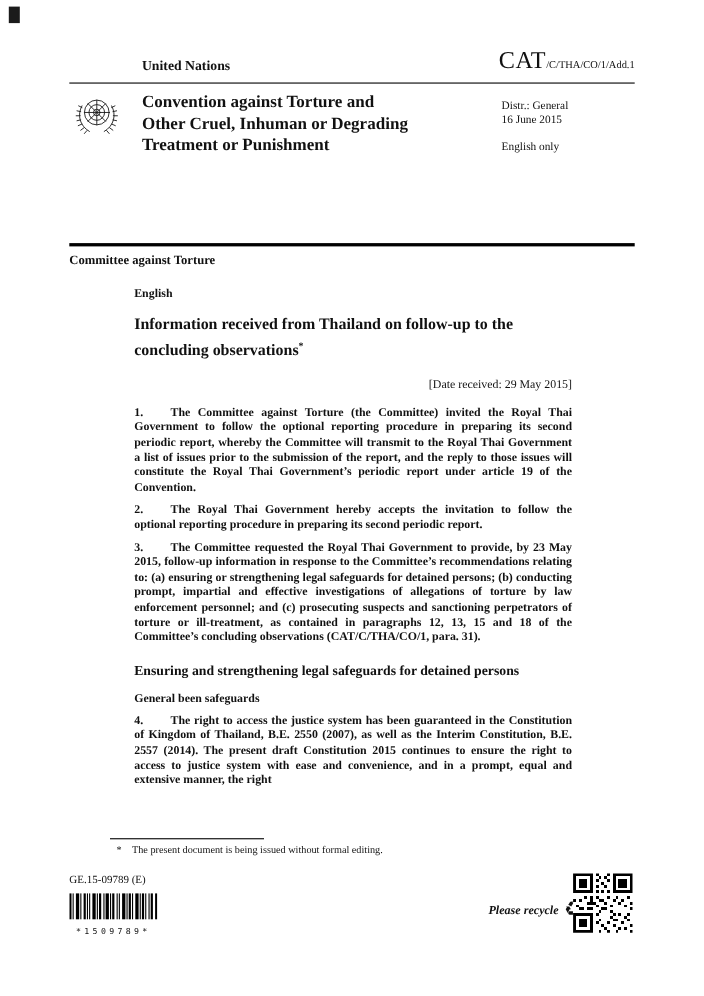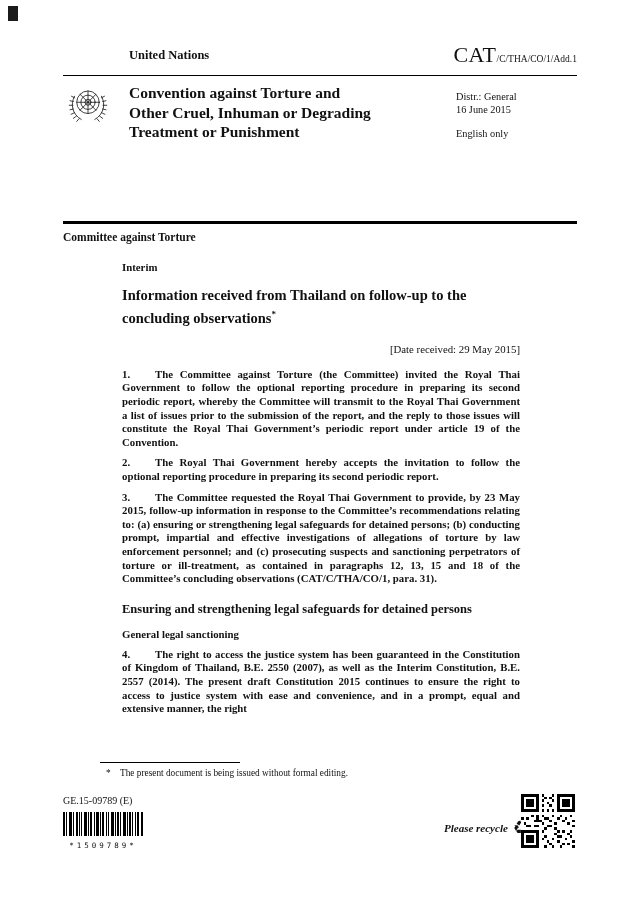--- a/index.html
+++ b/index.html
@@ -4,21 +4,21 @@
 <style>
   html,body{margin:0;padding:0;}
   body{
     width:640px;height:905px;background:#ffffff;color:#111;
     font-family:"Liberation Serif", serif;position:relative;overflow:hidden;
   }
   .page{position:absolute;inset:0;background:#fff;}
   .corner-artifact{position:absolute;left:8px;top:6px;width:10px;height:15px;background:#1b1b1b;}
 
   
-  .masthead{position:absolute;left:63px;top:42px;width:514px;display:flex;justify-content:space-between;align-items:center;}
+  .masthead{position:absolute;left:63px;top:42px;width:514px;display:flex;justify-content:space-between;align-items:flex-end;}
   .org{font-weight:bold;font-size:12.5px;padding-left:66px;}
   .sym-main{font-size:22px;letter-spacing:.5px;}
   .sym-rest{font-size:9.5px;}
   .rule-thin{position:absolute;left:63px;top:75px;width:514px;height:1px;background:#000;}
 
   .emblem{position:absolute;left:64px;top:80px;width:48px;height:52px;}
   .conv-title{position:absolute;left:129px;top:83px;width:252px;font-weight:bold;font-size:15.5px;line-height:19.5px;}
   .meta{position:absolute;left:424px;top:90px;font-size:10.3px;line-height:13px;margin-left:32px;}
   .meta .lang{margin-top:11px;}
 
@@ -89,32 +89,32 @@
   <div class="meta">
     <div>Distr.: General</div>
     <div>16 June 2015</div>
     <div class="lang">English only</div>
   </div>
 
   <div class="rule-thick"></div>
   <div class="committee">Committee against Torture</div>
 
   <div class="main">
-    <div class="addendum">Interim</div>
+    <div class="addendum">English</div>
     <div class="h2"><span>Information received from Thailand on follow-up to the concluding observations</span><sup>*</sup></div>
     <div class="date-received">[Date received: 29 May 2015]</div>
 
     <p class="para"><span class="pnum">1.</span><span>The Committee against Torture (the Committee) invited the Royal Thai Government to follow the optional reporting procedure in preparing its second periodic report, whereby the Committee will transmit to the Royal Thai Government a list of issues prior to the submission of the report, and the reply to those issues will constitute the Royal Thai Government’s periodic report under article 19 of the Convention.</span></p>
 
     <p class="para"><span class="pnum">2.</span><span>The Royal Thai Government hereby accepts the invitation to follow the optional reporting procedure in preparing its second periodic report.</span></p>
 
     <p class="para last-gap"><span class="pnum">3.</span><span>The Committee requested the Royal Thai Government to provide, by 23 May 2015, follow-up information in response to the Committee’s recommendations relating to: (a) ensuring or strengthening legal safeguards for detained persons; (b) conducting prompt, impartial and effective investigations of allegations of torture by law enforcement personnel; and (c) prosecuting suspects and sanctioning perpetrators of torture or ill-treatment, as contained in paragraphs 12, 13, 15 and 18 of the Committee’s concluding observations (CAT/C/THA/CO/1, para. 31).</span></p>
 
     <div class="section-h">Ensuring and strengthening legal safeguards for detained persons</div>
-    <div class="subsection-h">General legal sanctioning</div>
+    <div class="subsection-h">General been safeguards</div>
 
     <p class="para"><span class="pnum">4.</span><span>The right to access the justice system has been guaranteed in the Constitution of Kingdom of Thailand, B.E. 2550 (2007), as well as the Interim Constitution, B.E. 2557 (2014). The present draft Constitution 2015 continues to ensure the right to access to justice system with ease and convenience, and in a prompt, equal and extensive manner, the right</span></p>
   </div>
 
   <div class="footnote">
     <div class="footnote-rule"></div>
     <div class="footnote-row">
       <span class="fn-mark">*</span>
       <span>The present document is being issued without formal editing.</span>
     </div>

